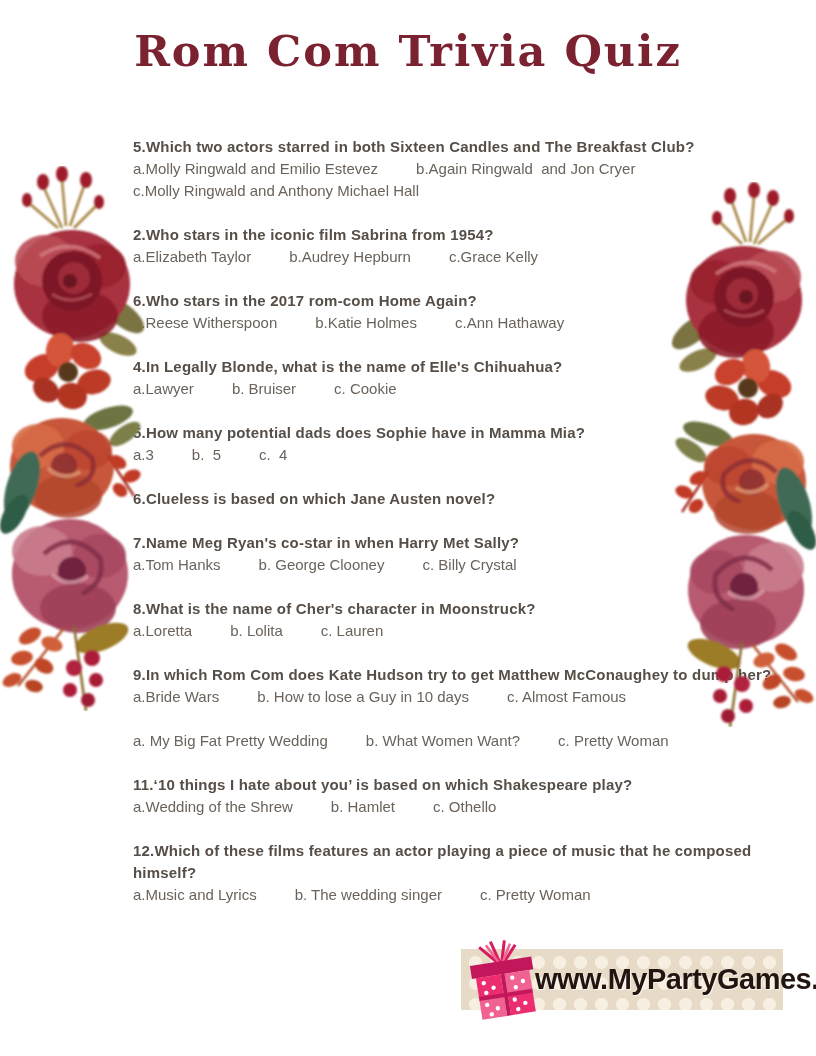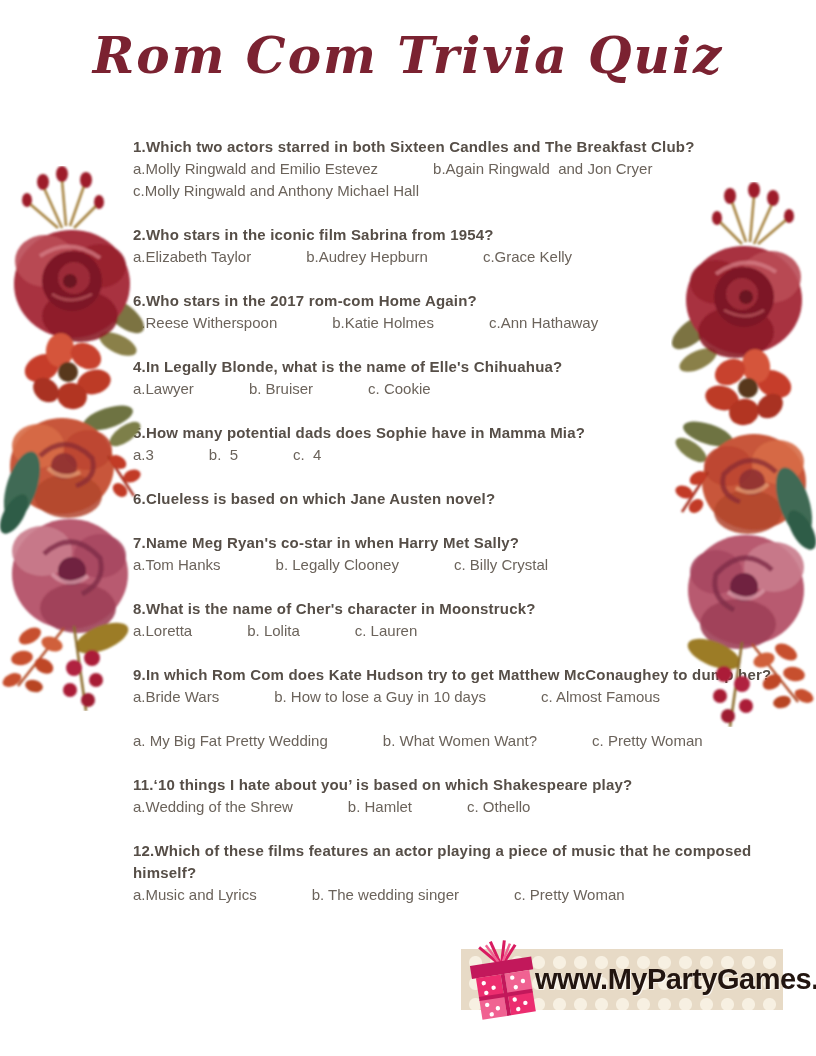--- a/index.html
+++ b/index.html
@@ -12,39 +12,38 @@
   }
   .page{position:absolute;inset:0;}
 
   
   .title-wrap{
     position:absolute;left:0;top:28px;width:816px;
     text-align:center;
   }
   .quiz-title{
     font-family:"DejaVu Serif",serif;
-    font-style:italic;
     font-weight:bold;
-    font-size:50px;
+    font-size:43px;
     color:#7b2231;
     letter-spacing:2px;
     line-height:1.1;
   }
 
   
   .questions{
     position:absolute;left:133px;top:136px;width:676px;
   }
   .question{margin-bottom:22px;}
   .q-text{
     font-size:15px;font-weight:bold;color:#564e47;
     line-height:22px;letter-spacing:0.2px;
   }
   .q-options{
-    display:flex;flex-wrap:wrap;column-gap:55px;
+    display:flex;flex-wrap:wrap;column-gap:38px;
     font-size:15px;color:#6b635b;line-height:22px;
   }
   .opt{white-space:pre;}
 
   
   .floral-left{position:absolute;left:0;top:166px;}
   .floral-right{position:absolute;right:0;top:182px;transform:scaleX(-1);}
 
   
   .banner{
@@ -68,21 +67,21 @@
 <body>
 
 <div class="page">
 
   <div class="title-wrap">
     <span class="quiz-title">Rom Com Trivia Quiz</span>
   </div>
 
   <div class="questions" id="questions">
     <div class="question">
-      <div class="q-text">1.Which two actors starred in both Sixteen Candles and The Breakfast Club?</div>
+      <div class="q-text">5.Which two actors starred in both Sixteen Candles and The Breakfast Club?</div>
       <div class="q-options">
           <span class="opt">a.Molly Ringwald and Emilio Estevez</span>
           <span class="opt">b.Again Ringwald  and Jon Cryer</span>
           <span class="opt">c.Molly Ringwald and Anthony Michael Hall</span>
         </div>
     </div>
 
     <div class="question">
       <div class="q-text">2.Who stars in the iconic film Sabrina from 1954?</div>
       <div class="q-options">
@@ -120,21 +119,21 @@
     </div>
 
     <div class="question">
       <div class="q-text">6.Clueless is based on which Jane Austen novel?</div>
     </div>
 
     <div class="question">
       <div class="q-text">7.Name Meg Ryan's co-star in when Harry Met Sally?</div>
       <div class="q-options">
           <span class="opt">a.Tom Hanks</span>
-          <span class="opt">b. Legally Clooney</span>
+          <span class="opt">b. George Clooney</span>
           <span class="opt">c. Billy Crystal</span>
         </div>
     </div>
 
     <div class="question">
       <div class="q-text">8.What is the name of Cher's character in Moonstruck?</div>
       <div class="q-options">
           <span class="opt">a.Loretta</span>
           <span class="opt">b. Lolita</span>
           <span class="opt">c. Lauren</span>

